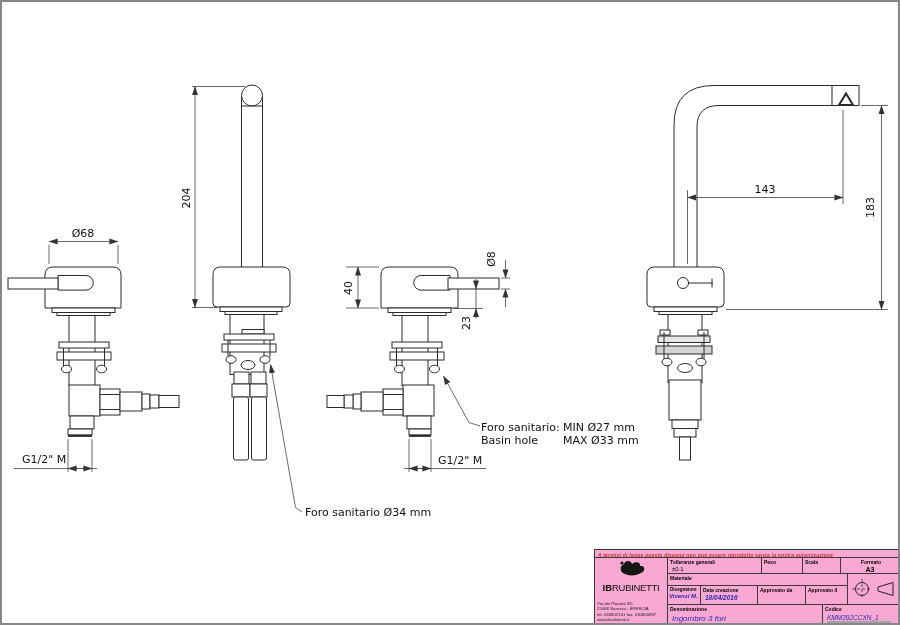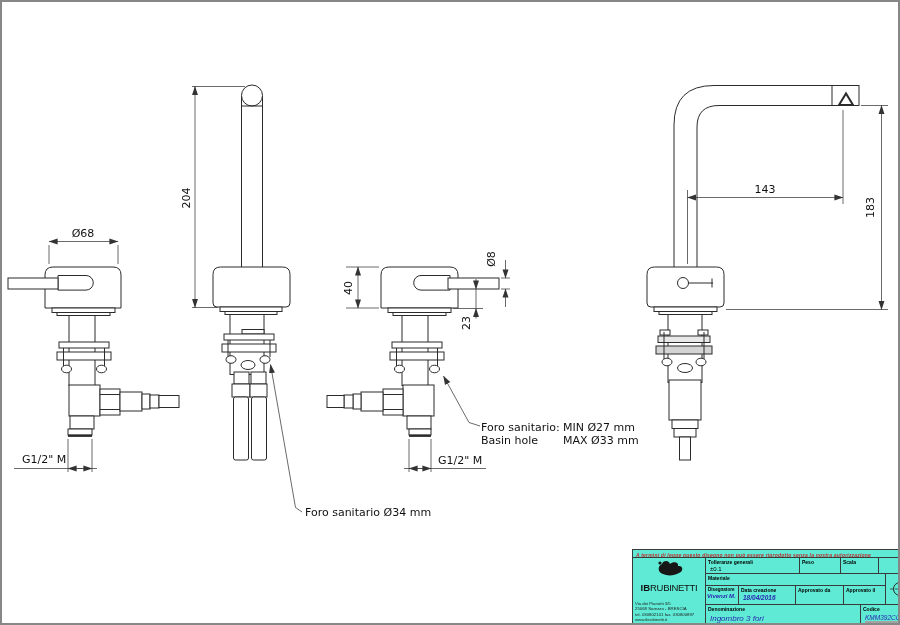--- a/index.html
+++ b/index.html
@@ -7,21 +7,21 @@
     position:relative;width:900px;height:625px;box-sizing:border-box;
     border:2px solid #878787;background:#ffffff;overflow:hidden;
     font-family:"DejaVu Sans",sans-serif;
   }
   svg text{font-family:"DejaVu Sans",sans-serif;}
   .dimtxt{font-size:11px;fill:#111;}
   .notetxt{font-size:11px;fill:#111;}
 
   
   #tblock{position:absolute;left:592px;top:547px;width:306px;height:76px;background:#fff;}
-  .cell{position:absolute;border:1px solid #3a3a3a;background:#5eead4;box-sizing:border-box;overflow:hidden;margin-left:38px;}
+  .cell{position:absolute;border:1px solid #3a3a3a;background:#f9a8d4;box-sizing:border-box;overflow:hidden;}
   .lbl{font:bold 5px "Liberation Sans",sans-serif;color:#000;padding:1px 0 0 2px;white-space:nowrap;}
   .val{font:italic 6.5px "Liberation Sans",sans-serif;color:#2a2ab0;padding:1px 0 0 4px;white-space:nowrap;}
   .val.black{color:#000;font-style:normal;}
   .val.bold{font-weight:bold;}
   .val.big{font-size:8px;}
   .underl{display:inline-block;border-bottom:3px solid #a3a3a3;padding-right:12px;}
   .legal{font:bold italic 5px "Liberation Sans",sans-serif;color:#c03030;padding:1.5px 0 0 3px;white-space:nowrap;letter-spacing:0.2px;}
   .center{text-align:center;}
   .brand{font:bold 9.5px "Liberation Sans",sans-serif;color:#111;text-align:center;white-space:nowrap;}
   .brand .rest{font-weight:normal;letter-spacing:-0.3px;}

